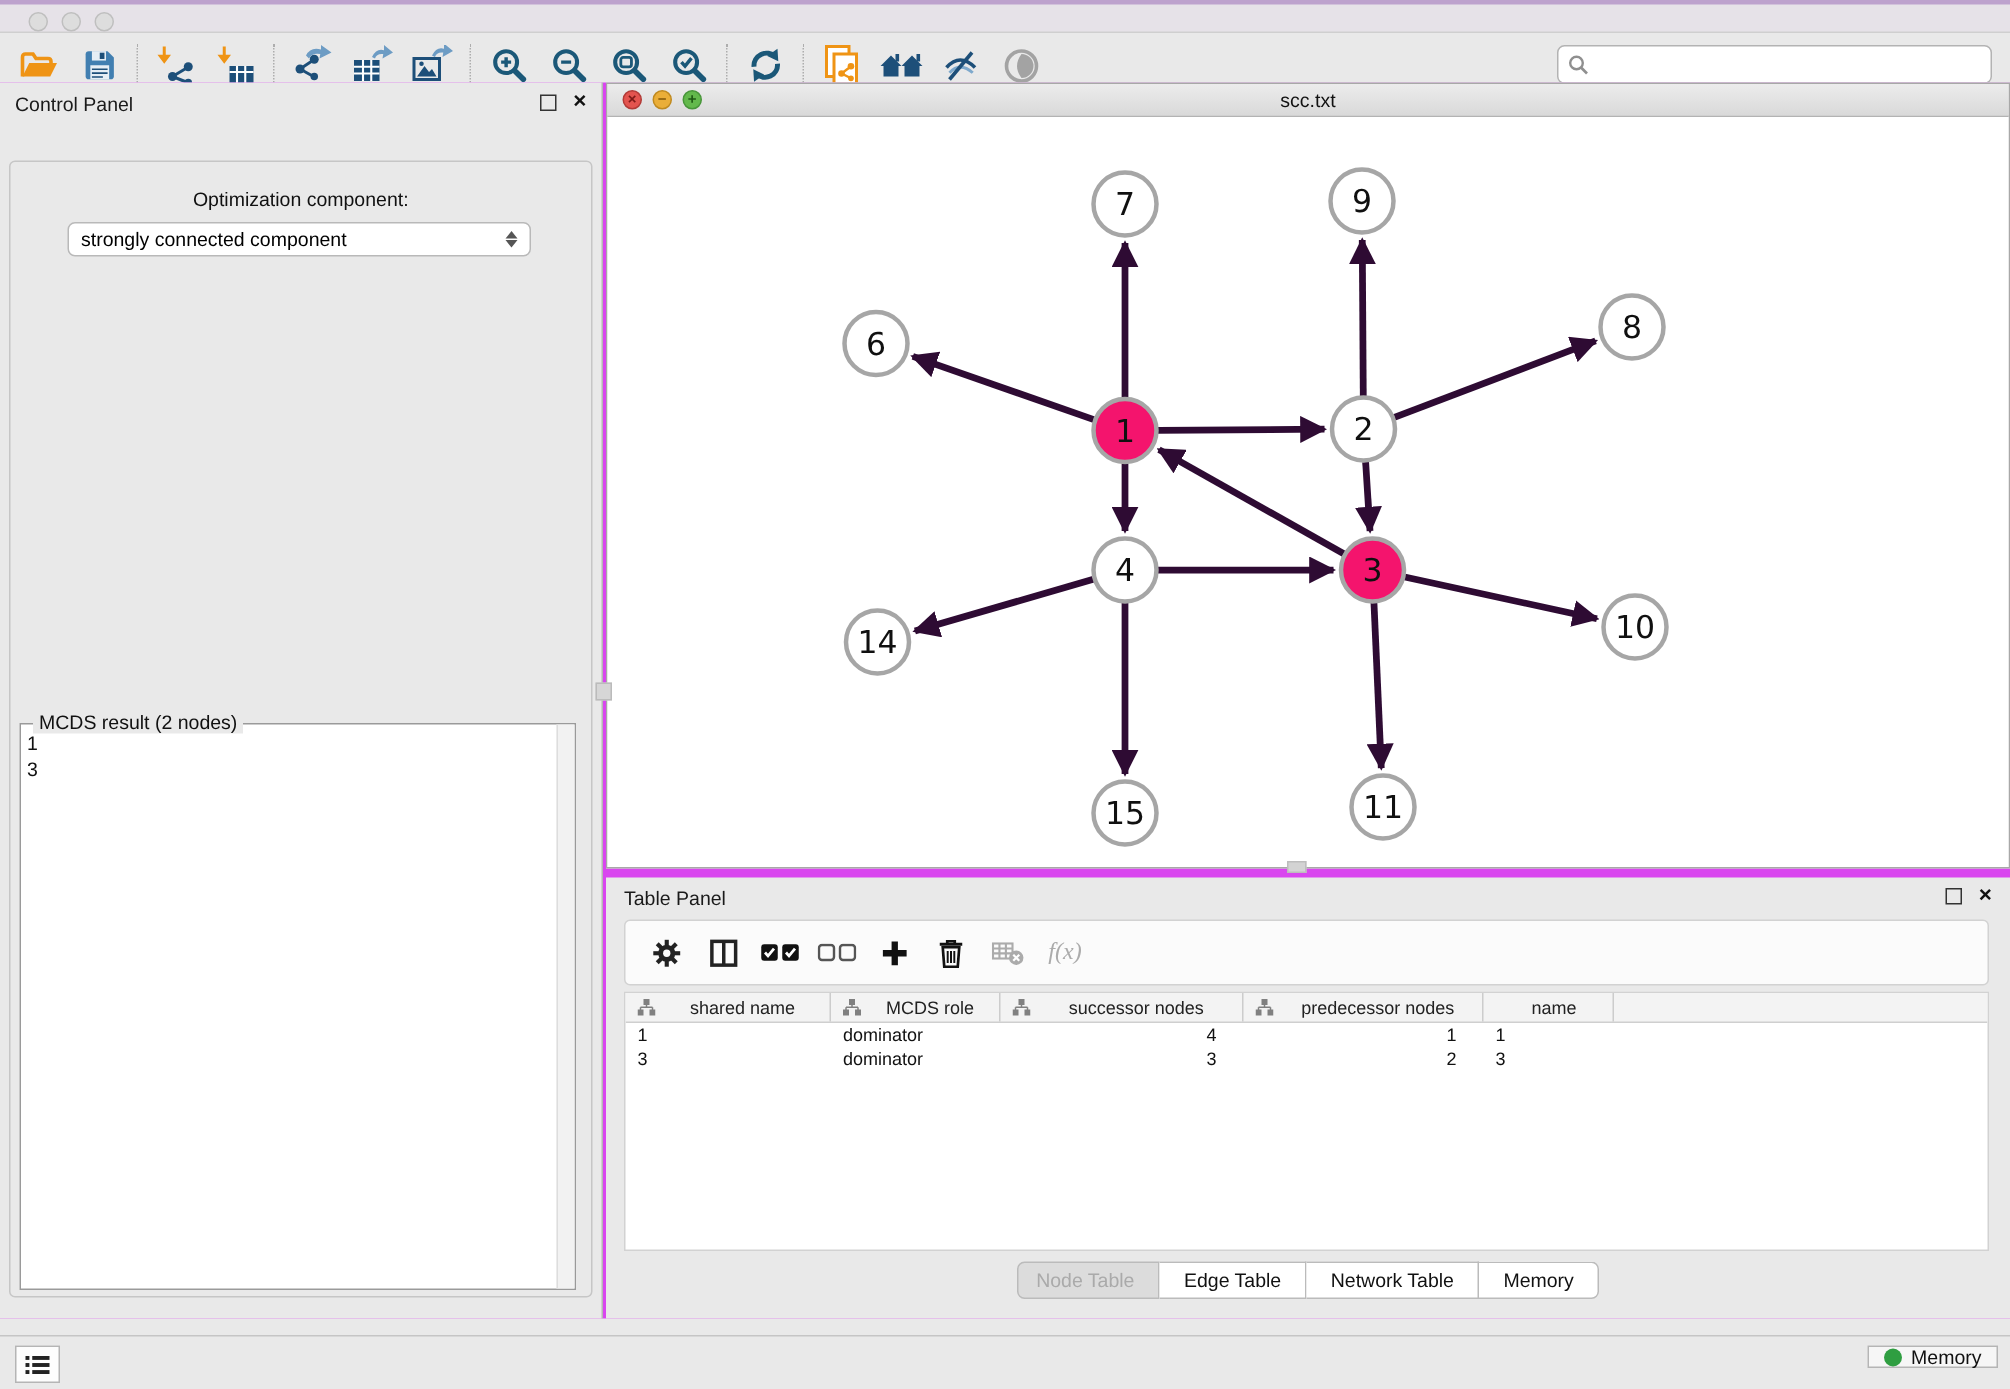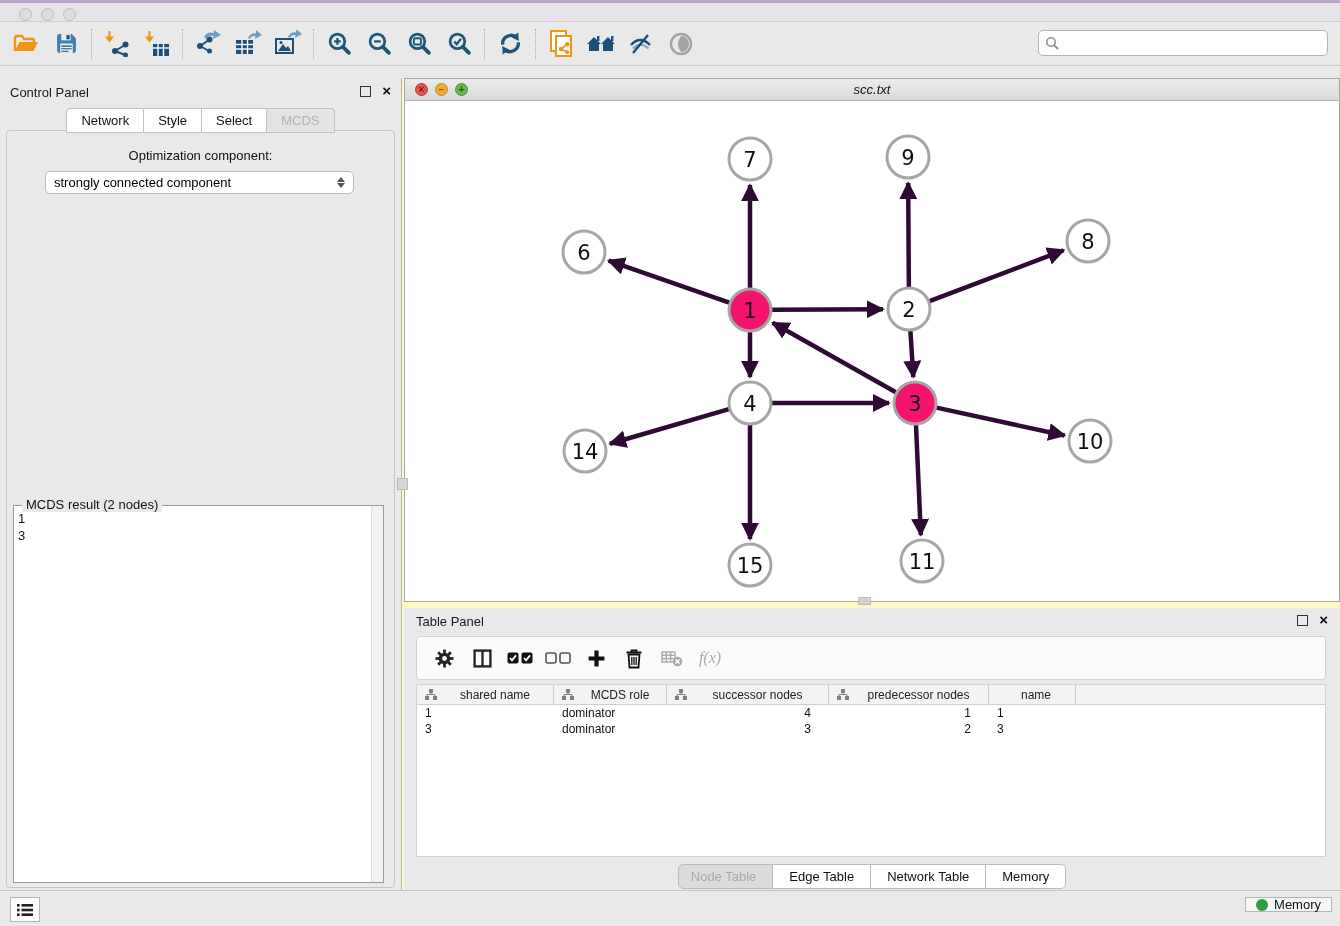--- a/index.html
+++ b/index.html
@@ -11,21 +11,21 @@
   .win-title{position:absolute;left:0;right:0;top:3px;text-align:center;font-size:13px;color:#9b9b9b;}
 
   
   .toolbar{position:absolute;left:0;top:22px;width:1340px;height:44px;background:#e9e9e9;border-bottom:1px solid #cdcdcd;display:flex;align-items:center;}
   .tbtn{width:40px;height:36px;display:flex;align-items:center;justify-content:center;cursor:pointer;}
   .sep{width:1px;height:30px;border-left:1px dotted #adadad;margin:0 5px;}
   .search-wrap{position:absolute;right:12px;top:8px;width:290px;height:26px;background:#fff;border:1px solid #b3b3b3;border-radius:5px;display:flex;align-items:center;padding:0 6px;}
   .search-wrap input{border:none;outline:none;flex:1;font-size:12px;margin-left:5px;background:transparent;}
 
   
-  .main{position:absolute;left:0;top:78px;width:1340px;height:824px;background:#fef9c3;}
+  .main{position:absolute;left:0;top:55px;width:1340px;height:824px;background:#d946ef;}
 
   
   .control-panel{position:absolute;left:0;top:0;width:402px;height:824px;background:#e9e9e9;border-right:1px solid #b6b6b6;}
   .cp-head{position:absolute;left:0;top:0;width:100%;height:28px;}
   .cp-title{position:absolute;left:10px;top:7px;font-size:13px;color:#1a1a1a;}
   .float-ic{position:absolute;top:8px;width:11px;height:11px;border:1.5px solid #333;cursor:pointer;}
   .close-ic{position:absolute;top:4px;font-size:15px;font-weight:bold;color:#111;cursor:pointer;line-height:18px;}
   .cp-tabs{position:absolute;left:0;top:30px;width:100%;display:flex;justify-content:center;z-index:2;}
   .ctab{font-size:13px;padding:4px 14px;background:#fff;border:1px solid #c2c2c2;border-left:none;cursor:pointer;color:#111;}
   .ctab:first-child{border-left:1px solid #c2c2c2;border-radius:4px 0 0 0;}
@@ -45,21 +45,21 @@
   .result-lines{position:absolute;left:4px;top:4px;right:16px;bottom:2px;font-size:13px;color:#111;line-height:17px;overflow:hidden;}
   .result-scroll{position:absolute;right:0;top:0;width:12px;bottom:0;background:#f2f2f2;border-left:1px solid #ddd;}
 
   
   .vsplit-handle{position:absolute;left:397px;top:400px;width:11px;height:12px;background:#d6d6d6;border:1px solid #bbb;z-index:3;}
 
   
   .net-window{position:absolute;left:404px;top:0;width:936px;height:524px;border:1px solid #a8a8a8;background:#fff;}
   .nw-titlebar{position:absolute;left:0;top:0;right:0;height:22px;background:linear-gradient(#ececec,#d9d9d9);border-bottom:1px solid #b3b3b3;}
   .nw-dot{position:absolute;top:4px;width:13px;height:13px;border-radius:50%;font-size:10px;line-height:12px;text-align:center;font-weight:bold;cursor:pointer;}
-  .nw-title{position:absolute;left:0;right:0;top:3px;text-align:center;font-size:13px;color:#111;font-style:italic;}
+  .nw-title{position:absolute;left:0;right:0;top:3px;text-align:center;font-size:13px;color:#111;}
   .net-canvas{position:absolute;left:0;top:22px;right:0;bottom:0;background:#fff;}
   .nw-handle{position:absolute;left:453px;bottom:-4px;width:13px;height:8px;background:#d3d3d3;border:1px solid #bdbdbd;}
 
   
   .table-panel{position:absolute;left:404px;top:530px;width:936px;height:294px;background:#e9e9e9;}
   .tp-head{position:absolute;left:0;top:0;width:100%;height:26px;}
   .tp-title{position:absolute;left:12px;top:6px;font-size:13px;color:#1a1a1a;}
   .tp-toolbar{position:absolute;left:12px;right:14px;top:28px;height:44px;background:#fbfbfb;border:1px solid #d2d2d2;border-radius:4px;display:flex;align-items:center;padding-left:8px;}
   .ttbtn{width:38px;height:36px;display:flex;align-items:center;justify-content:center;cursor:pointer;text-align:center;}
   .fx{font-family:"Liberation Serif",serif;font-style:italic;font-size:16px;color:#ababab;}
@@ -251,26 +251,20 @@
 </div>
 
 <div class="main">
 
   <div class="control-panel">
     <div class="cp-head">
       <span class="cp-title">Control Panel</span>
       <span class="float-ic" style="right:30px"></span>
       <span class="close-ic" style="right:10px">×</span>
     </div>
-    <div class="cp-tabs" id="ctl-tabs">
-        <div class="ctab">Network</div>
-        <div class="ctab">Style</div>
-        <div class="ctab">Select</div>
-        <div class="ctab active">MCDS</div>
-      </div>
     <div class="cp-content">
       <div class="opt-label">Optimization component:</div>
       <div class="select-box">
         <span class="val">strongly connected component</span>
         <span class="stepper">
             <i class="up"></i>
             <i class="dn"></i>
           </span>
       </div>
       <div class="result-box">

